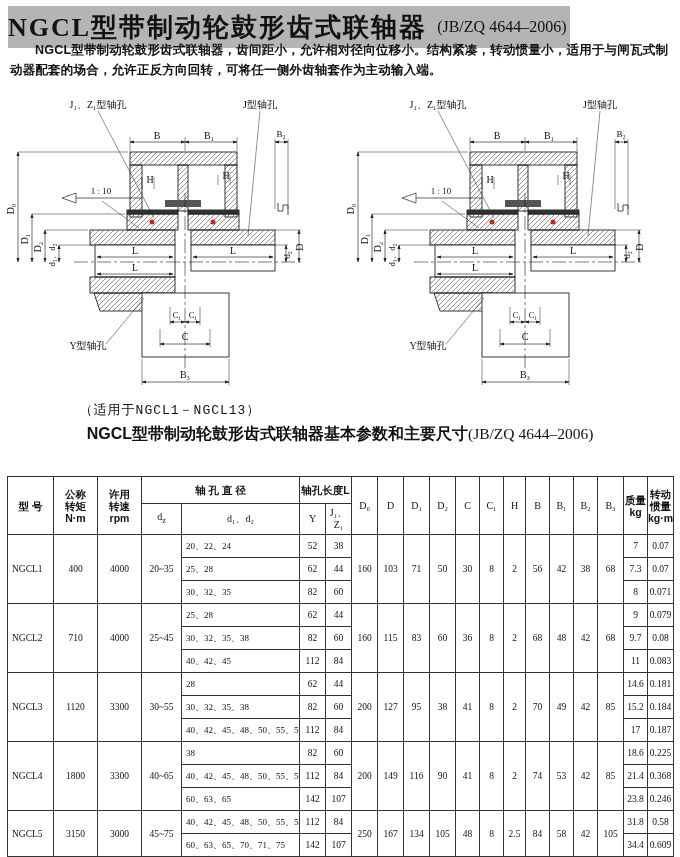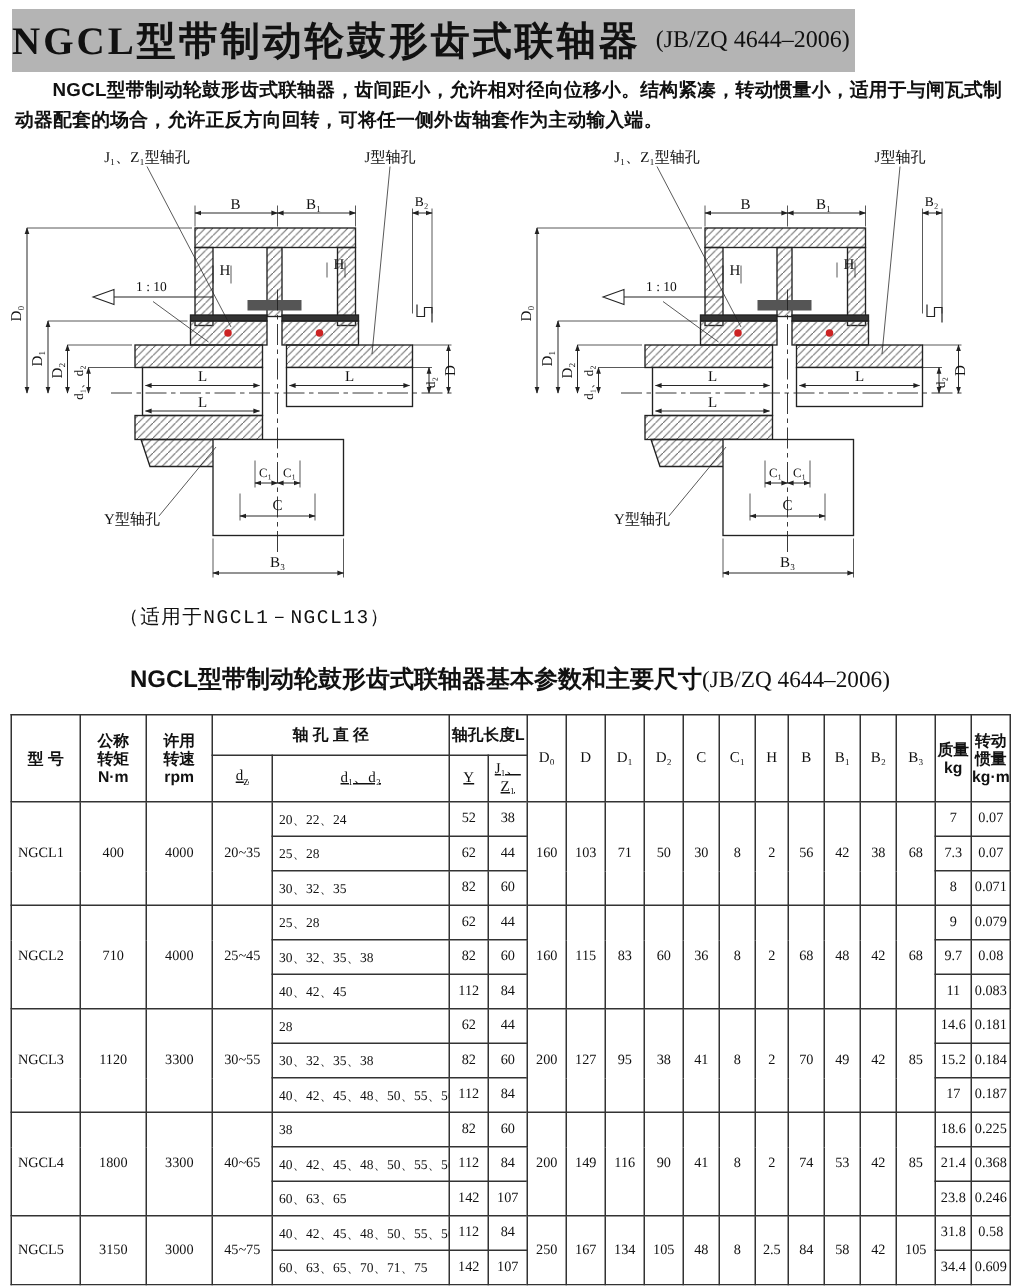--- a/index.html
+++ b/index.html
@@ -12,51 +12,51 @@
     background:#b4b4b4;display:flex;align-items:center;box-sizing:border-box;
   }
   .header-title{
     font-family:"Liberation Serif",serif;font-weight:bold;font-size:26px;
     letter-spacing:2px;white-space:nowrap;
   }
   .header-std{
     font-family:"Liberation Serif",serif;font-size:16px;margin-left:10px;white-space:nowrap;
   }
   .intro{
-    position:absolute;left:10px;top:50px;width:663px;
+    position:absolute;left:10px;top:40px;width:663px;
     font-size:12.5px;font-weight:bold;line-height:20px;text-indent:2em;
     letter-spacing:0.2px;
   }
   .diagrams{position:absolute;left:0;top:97px;width:680px;display:flex;}
   .diagram{width:340px;text-align:center;}
   .diagram-caption{
     font-family:Liberation Mono, monospace;font-size:13px;margin-top:0px;letter-spacing:1px;
   }
   .table-title{
-    position:absolute;left:0;top:443px;width:680px;text-align:center;white-space:nowrap;
+    position:absolute;left:0;top:424px;width:680px;text-align:center;white-space:nowrap;
   }
   .table-title .cn{font-size:16px;font-weight:bold;}
   .table-title .std{font-family:"Liberation Serif",serif;font-size:15.5px;}
   table.params{
     position:absolute;left:7px;top:476px;width:666px;
     border-collapse:collapse;table-layout:fixed;
     font-family:"Liberation Serif",serif;font-size:9.5px;
   }
   table.params th,table.params td{
     border:1px solid #333;text-align:center;vertical-align:middle;padding:0;
     overflow:hidden;
   }
   table.params thead th{
     font-family:"Liberation Sans",sans-serif;font-weight:bold;font-size:10.5px;
     line-height:12px;
   }
   table.params thead .serif-th{font-family:"Liberation Serif",serif;font-weight:normal;font-size:10px;}
   .th-multi{white-space:pre-line;}
   table.params thead tr.h1 th{height:26px;margin-top:48px;}
-  table.params thead tr.h2 th{height:30px;text-decoration:underline;}
+  table.params thead tr.h2 th{height:30px;}
   table.params tbody td{height:22px;}
   table.params td.dlist{text-align:left;padding-left:4px;font-size:9px;white-space:nowrap;}
   table.params td.model{text-align:left;padding-left:4px;font-size:9.5px;margin-top:20px;}
   svg text{stroke:none;}
 </style>
 </head>
 <body>
 
 <div class="header-band">
   <span class="header-title">NGCL型带制动轮鼓形齿式联轴器</span>

